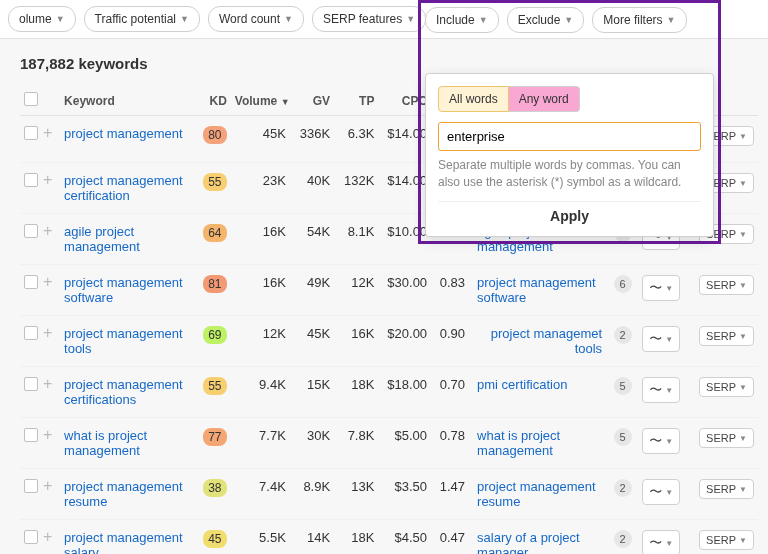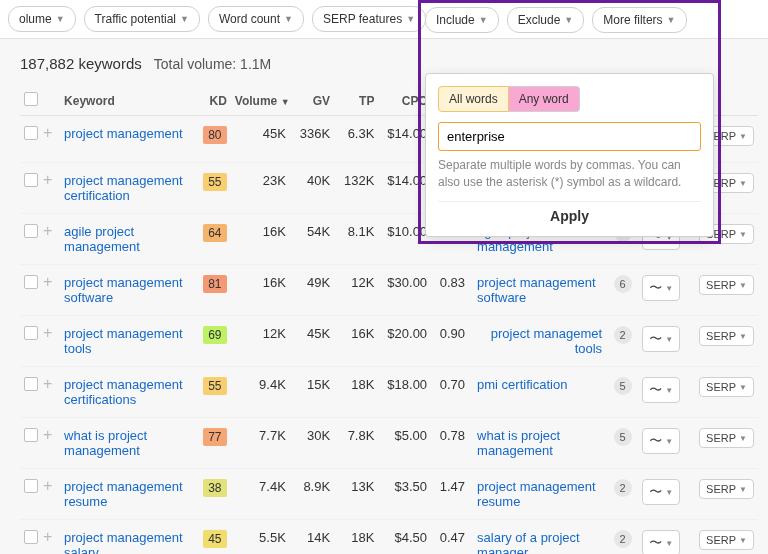--- a/index.html
+++ b/index.html
@@ -2,21 +2,21 @@
 <html><head>
 <meta charset="utf-8">
 <style>
   * { box-sizing: border-box; margin: 0; padding: 0; }
   body { font-family: -apple-system, BlinkMacSystemFont, "Segoe UI", Helvetica, Arial, sans-serif; font-size: 13px; color: #333; background: #f7f7f7; width: 768px; height: 554px; overflow: hidden; position: relative; }
   .filters { display: flex; gap: 8px; padding: 6px 8px; background: #fff; border-bottom: 1px solid #e1e1e1; }
   .filter-btn { display: inline-flex; align-items: center; gap: 4px; padding: 5px 10px; border: 1px solid #d0d0d0; border-radius: 12px; background: #fff; font-size: 12px; color: #333; cursor: pointer; white-space: nowrap; }
   .filter-btn .caret { font-size: 9px; color: #888; }
   .content { padding: 16px 10px 0 20px; }
   .summary { display: flex; align-items: baseline; gap: 12px; margin-bottom: 14px; }
-  .summary .count { font-size: 15px; font-weight: 400; }
+  .summary .count { font-size: 15px; font-weight: 700; }
   .summary .vol { font-size: 14px; color: #555; }
   table { width: 100%; border-collapse: collapse; table-layout: fixed; }
   col.c-chk { width: 18px; }
   col.c-add { width: 20px; }
   col.c-kw  { width: 128px; }
   col.c-kd  { width: 34px; }
   col.c-vol { width: 56px; }
   col.c-gv  { width: 42px; }
   col.c-tp  { width: 42px; }
   col.c-cpc { width: 50px; }
@@ -24,21 +24,21 @@
   col.c-pt  { width: 130px; }
   col.c-sf  { width: 28px; }
   col.c-upd { width: 46px; }
   col.c-serp{ width: 70px; }
   th { text-align: left; font-size: 12px; font-weight: 600; color: #555; padding: 6px 4px; border-bottom: 1px solid #e1e1e1; white-space: nowrap; }
   th.right, td.right { text-align: right; }
   td { padding: 10px 4px; border-bottom: 1px solid #f0f0f0; vertical-align: top; font-size: 13px; }
   .checkbox { width: 14px; height: 14px; border: 1px solid #c0c0c0; border-radius: 2px; display: inline-block; background: #fff; }
   .add { color: #bbb; font-size: 16px; font-weight: 400; line-height: 14px; cursor: pointer; }
   .link { color: #1769c7; cursor: pointer; }
-  .kd-badge { display: inline-block; min-width: 24px; padding: 2px 4px; border-radius: 2px; font-size: 12px; text-align: center; color: #333; }
+  .kd-badge { display: inline-block; min-width: 24px; padding: 2px 4px; border-radius: 8px; font-size: 12px; text-align: center; color: #333; }
   .sf-badge { display: inline-block; min-width: 18px; height: 18px; line-height: 18px; border-radius: 9px; background: #e6e6e6; color: #555; font-size: 11px; text-align: center; }
   .btn-sm { display: inline-flex; align-items: center; justify-content: center; border: 1px solid #d0d0d0; border-radius: 4px; background: #fff; color: #444; font-size: 11px; padding: 3px 6px; cursor: pointer; white-space: nowrap; }
   .btn-sm .caret { font-size: 8px; color: #888; margin-left: 3px; }
   .upd-icon { font-size: 13px; }
   
   .popover-wrap { position: absolute; top: 0px; left: 418px; width: 303px; border: 3px solid #6a1b9a; padding: 4px; background: transparent; z-index: 50; }
   .popover-inner { background: #fff; border: 1px solid #d0d0d0; border-radius: 4px; padding: 12px; margin-top: 40px; box-shadow: 0 4px 14px rgba(0,0,0,0.12); }
   .tabs { display: flex; gap: 0; margin-bottom: 10px; }
   .tab { padding: 5px 10px; border: 1px solid #d0d0d0; font-size: 12px; cursor: pointer; background: #f9a8d4; }
   .tab:first-child { border-top-left-radius: 4px; border-bottom-left-radius: 4px; }
@@ -67,21 +67,20 @@
     </div>
   <div class="filter-btn">
       <span>SERP features</span>
       <span class="caret">▼</span>
     </div>
 </div>
 
 <div class="content">
   <div class="summary">
     <span class="count">187,882 keywords</span>
-    <span class="vol">Total volume: 1.1M</span>
   </div>
 
   <table>
     <colgroup>
       <col class="c-chk">
         <col class="c-add">
         <col class="c-kw">
         <col class="c-kd">
         <col class="c-vol">
         <col class="c-gv">

